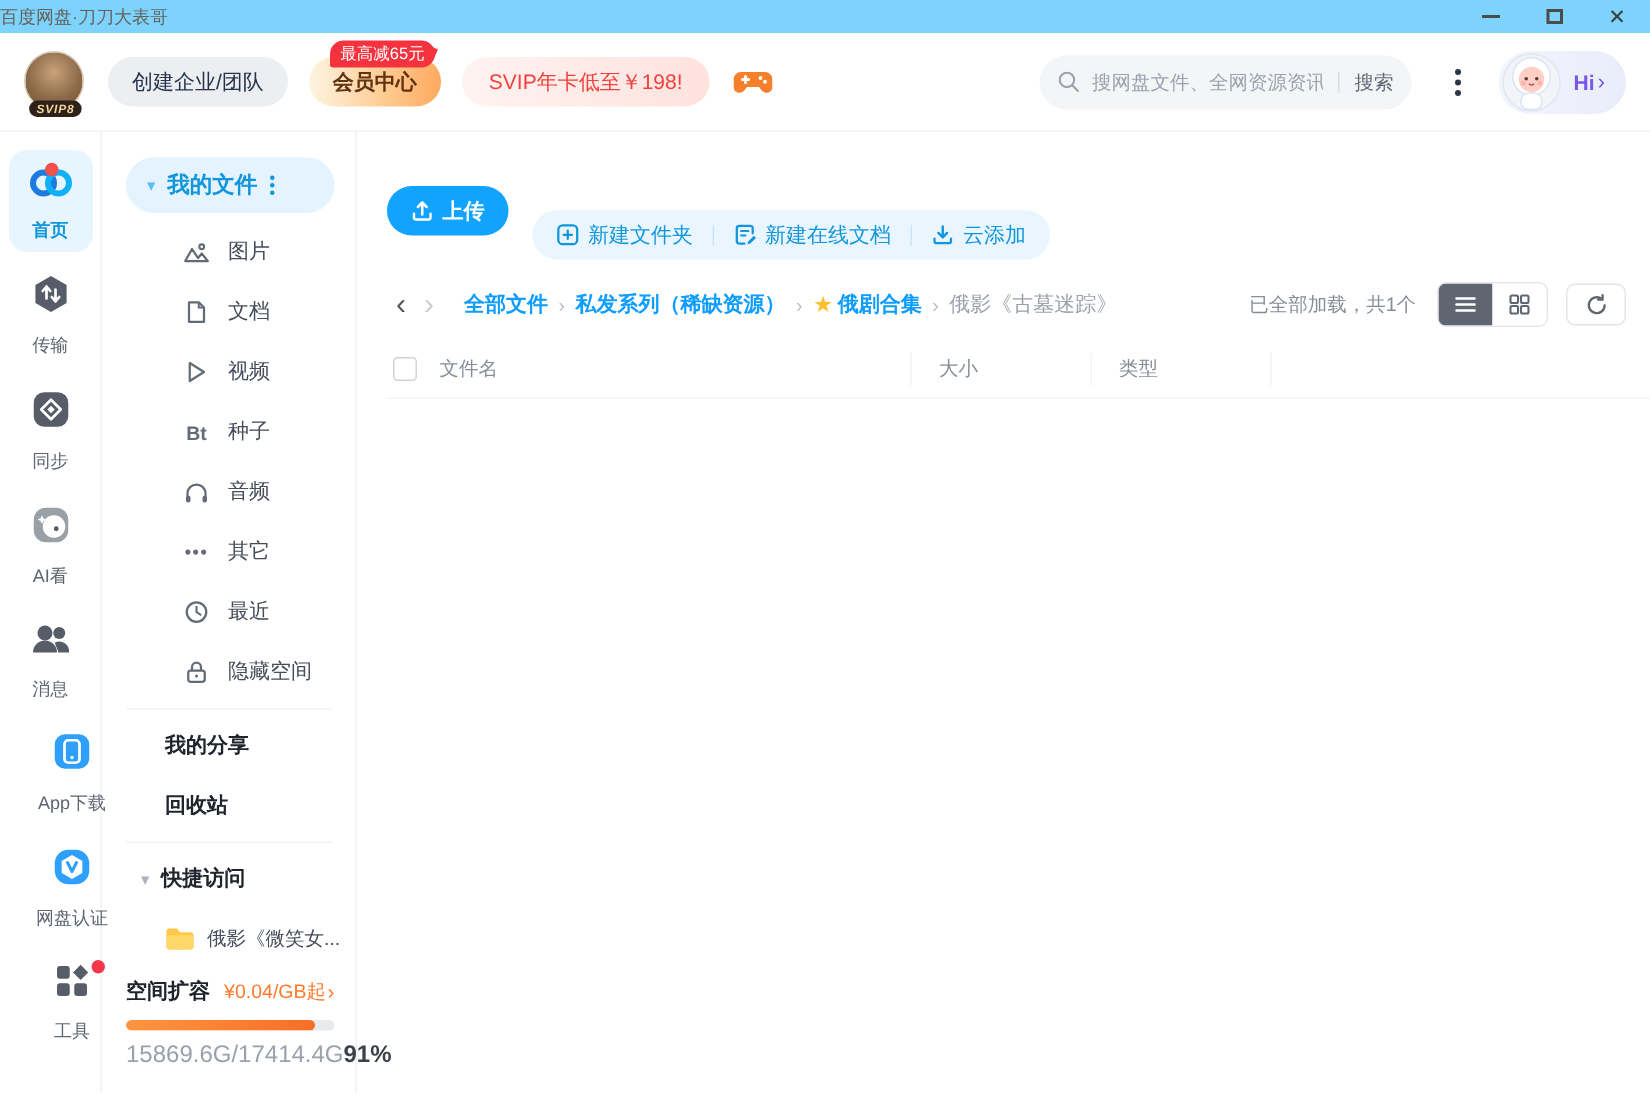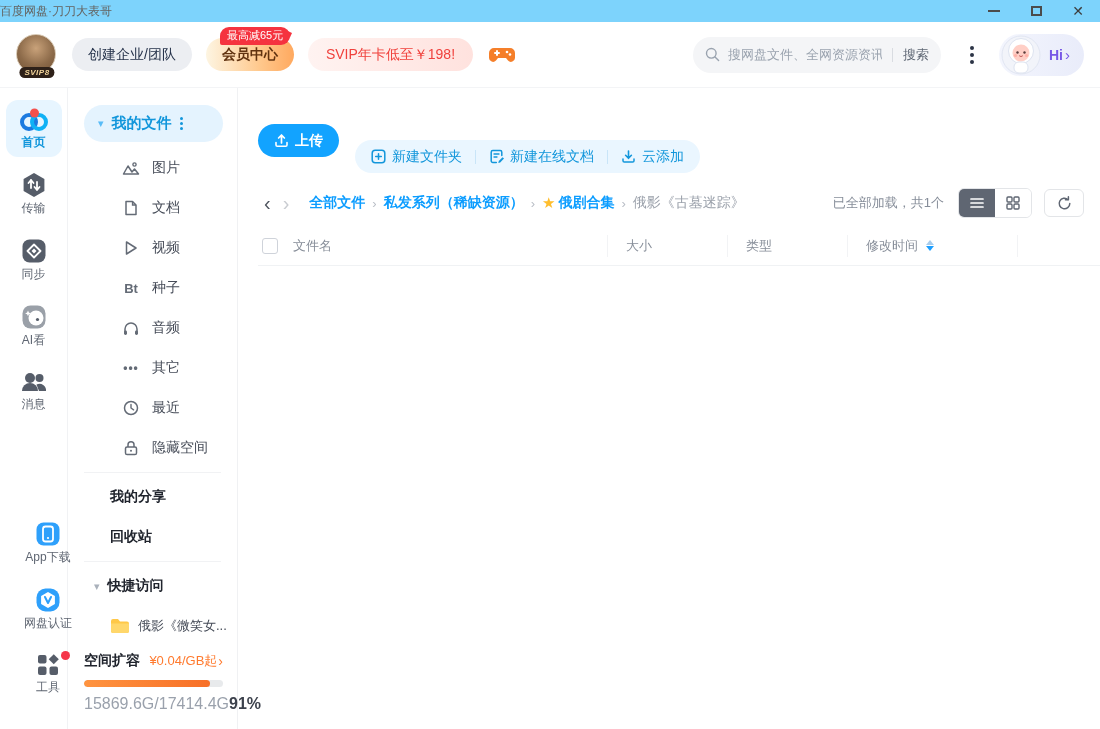--- a/index.html
+++ b/index.html
@@ -40,21 +40,21 @@
   .avatar-pill { height:42px; border-radius:21px; background:linear-gradient(90deg,#f3f5fd 0%,#e9ecfa 100%); display:flex; align-items:center; padding:0 14px 0 2px; cursor:pointer; }
   .hi-text { font-size:14px; font-weight:bold; color:#7757e6; margin-left:8px; }
   .hi-arrow { font-size:15px; color:#7757e6; margin-left:2px; }
 
   
   .body { display:flex; height:641px; }
 
   
   .rail { width:68px; border-right:1px solid #f1f2f4; display:flex; flex-direction:column; align-items:center; padding-top:12px; position:relative; }
   .rail-item { display:flex; flex-direction:column; align-items:center; margin-bottom:9px; cursor:pointer; width:56px; padding:6px 0; border-radius:12px; }
-  .rail-item .lbl { font-size:12px; color:#5f6672; margin-top:2px; white-space:nowrap; }
+  .rail-item .lbl { font-size:12px; color:#5f6672; margin-top:13px; white-space:nowrap; }
   .rail-item.selected { background:#e7f5ff; }
   .rail-item.selected .lbl { color:#1296db; font-weight:bold; }
   .rail-bottom { position:absolute; bottom:18px; left:0; width:68px; display:flex; flex-direction:column; align-items:center;padding-left:28px; }
   .tools-wrap { position:relative; }
   .red-dot { position:absolute; top:-2px; right:-10px; width:9px; height:9px; border-radius:50%; background:#f5364a; }
 
   
   .sidebar { width:170px; border-right:1px solid #f0f1f3; position:relative; padding-top:17px; }
   .myfiles-pill { margin:0 14px 6px 16px; height:37px; background:#e4f3fe; border-radius:19px; display:flex; align-items:center; padding:0 12px 0 14px; cursor:pointer; }
   .myfiles-pill .caret { color:#58bcf7; font-size:11px; margin-right:8px; }
@@ -466,30 +466,19 @@
           <div class="th">
             <span class="checkbox"></span>
             <span class="th-name-label">文件名</span>
           </div>
           <div class="th">
               <span>大小</span>
             </div>
           <div class="th">
               <span>类型</span>
             </div>
-          <div class="th">
-            <span>修改时间</span>
-            <span class="sort-stack">
-              <svg width="8" height="5" viewBox="0 0 8 5">
-                  <path d="M4 0 L8 5 H0 z" fill="#a9cdec"></path>
-                </svg>
-              <svg width="8" height="5" viewBox="0 0 8 5">
-                  <path d="M4 5 L0 0 H8 z" fill="#1e9fff"></path>
-                </svg>
-            </span>
-          </div>
           <div class="th"></div>
         </div>
 
       </div>
     </main>
   </div>
 </div>
 
 </body></html>

